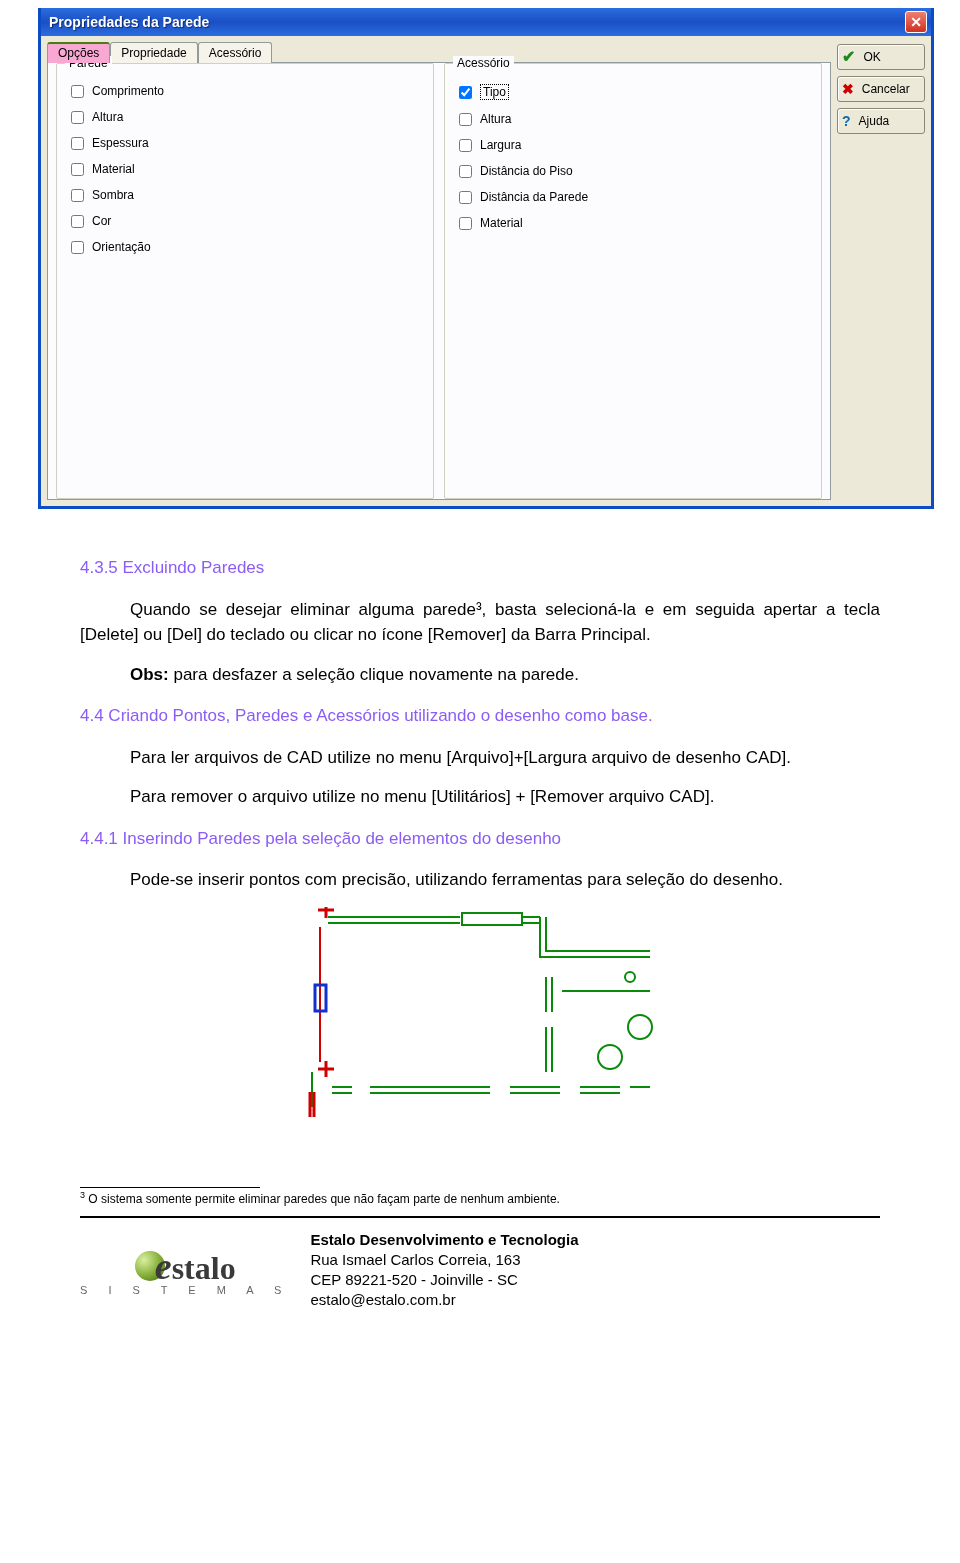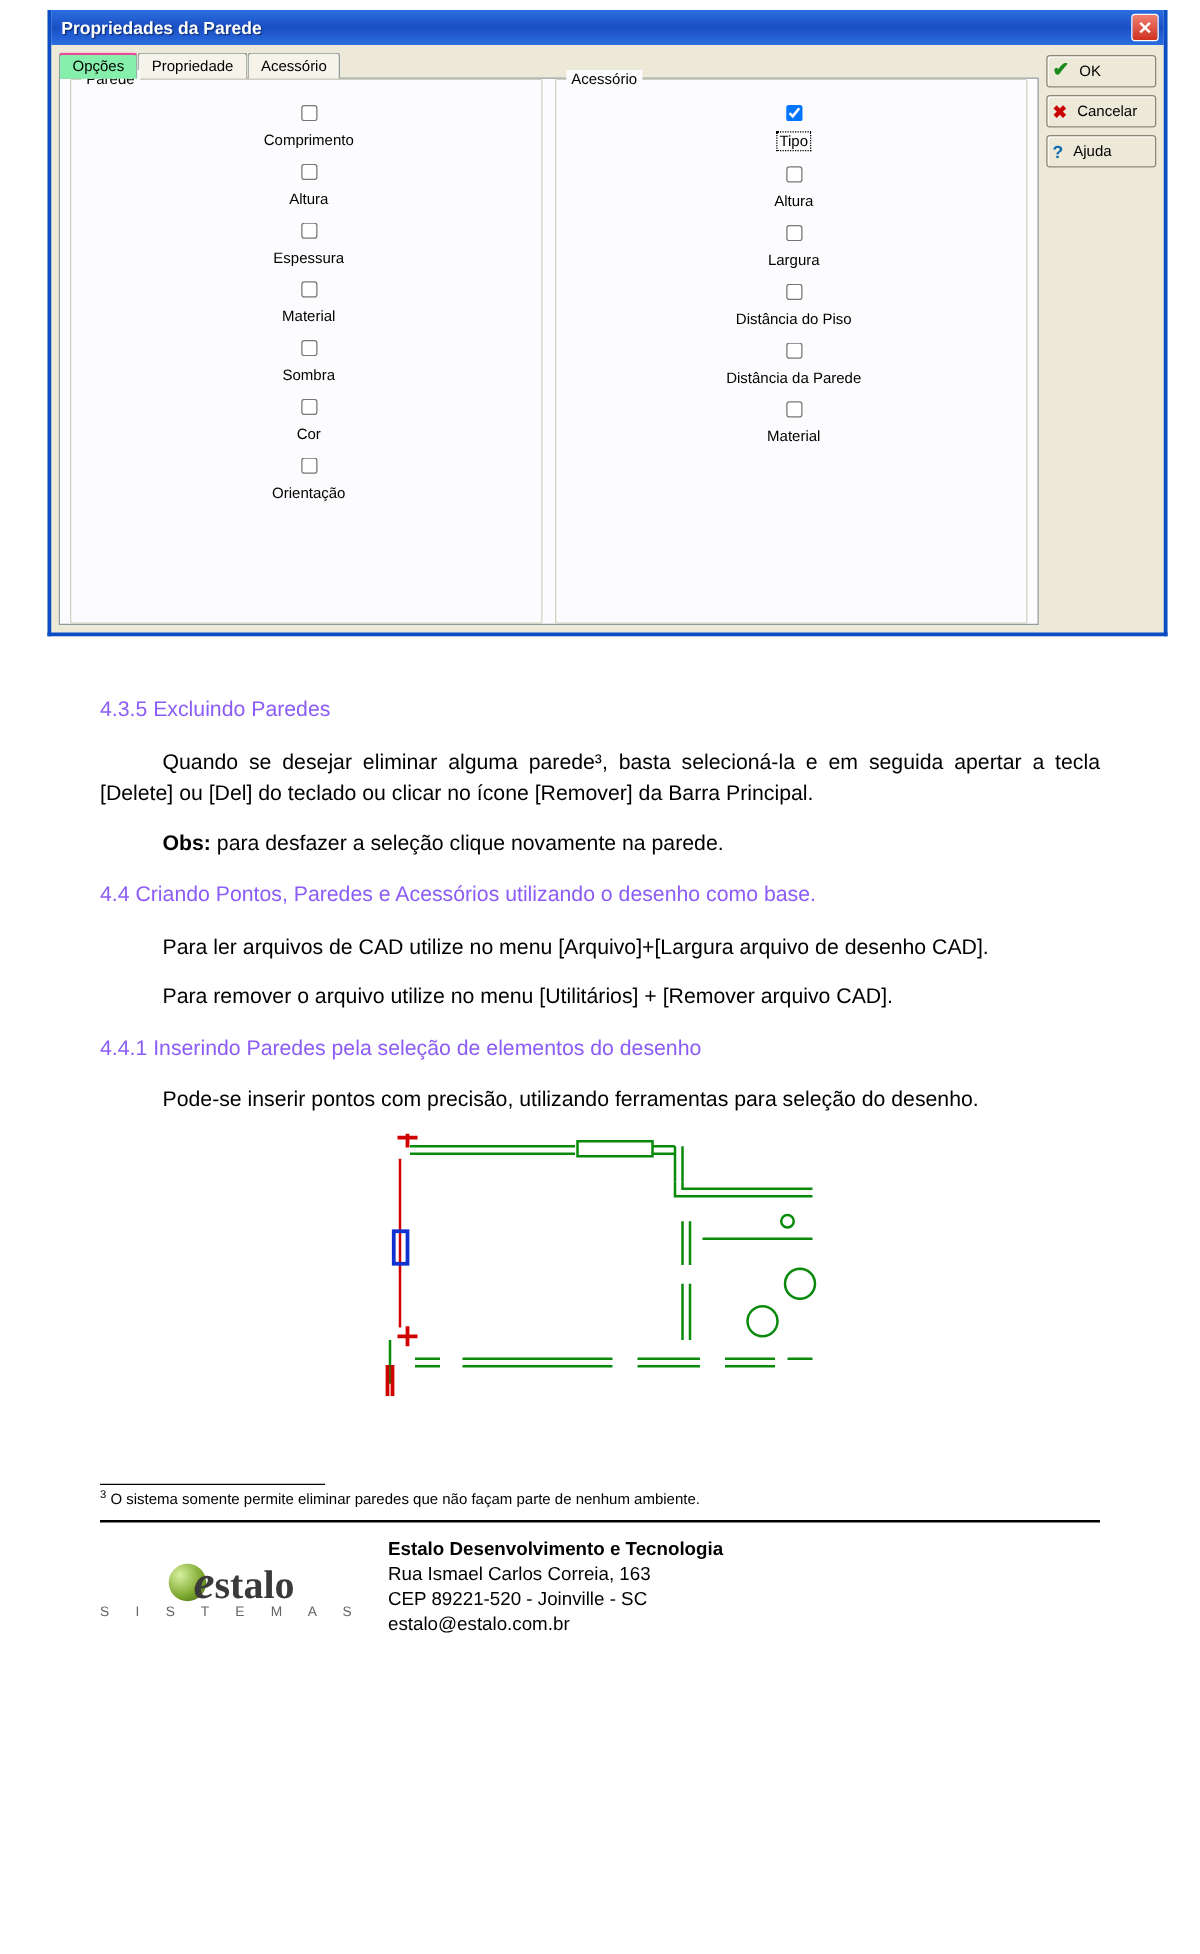--- a/index.html
+++ b/index.html
@@ -61,24 +61,24 @@
   .tab {
     border: 1px solid #919b9c;
     border-bottom: none;
     background: #f5f3ea;
     padding: 3px 10px;
     border-top-left-radius: 3px;
     border-top-right-radius: 3px;
     cursor: pointer;
   }
   .tab.active {
-    background: #86efac;
+    background: #f9a8d4;
     position: relative;
     z-index: 2;
-    border-top: 2px solid #ec4899;
+    border-top: 2px solid #4d7c0f;
     padding-top: 2px;
   }
   .tab-content {
     border: 1px solid #919b9c;
     background: #fcfcfe;
     margin-top: -1px;
     height: 438px;
     padding: 0 8px;
     display: flex;
     gap: 10px;
@@ -98,21 +98,20 @@
     background: #fcfcfe;
     padding: 0 4px;
     font-size: 12px;
   }
   .check-row {
     display: flex;
     align-items: center;
     gap: 8px;
     margin: 10px 0 12px 4px;
     font-size: 12px;
-    flex-direction: column;
   }
   .check-row input { width: 13px; height: 13px; }
   .focus-rect { border: 1px dotted #000; padding: 0 2px; }
   .btn-col {
     width: 88px;
     display: flex;
     flex-direction: column;
     gap: 6px;
     padding-top: 2px;
   }

